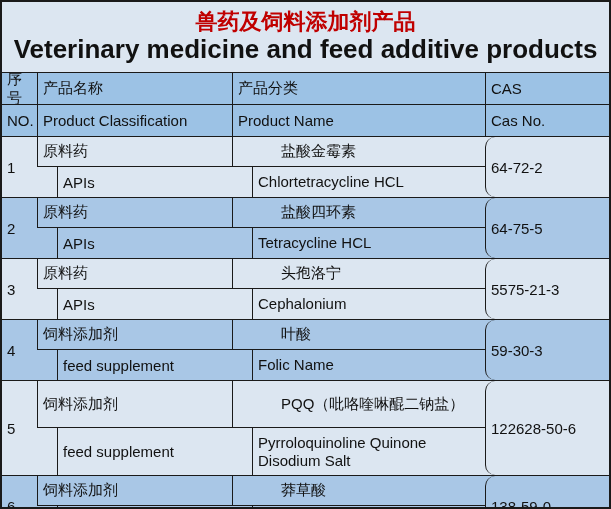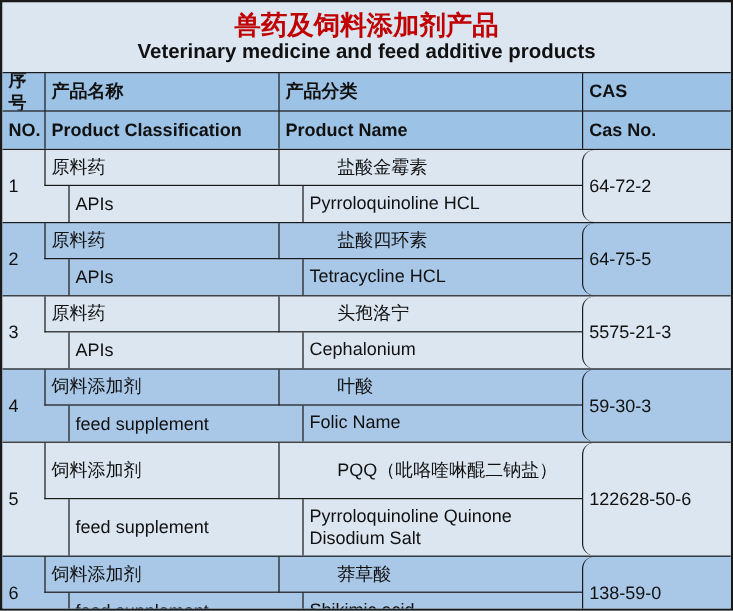--- a/index.html
+++ b/index.html
@@ -7,31 +7,31 @@
     --line:#1a1a1a; --title-red:#c00000; --text:#111111;
   }
   *{box-sizing:border-box;margin:0;padding:0;}
   html,body{width:611px;}
   body{font-family:"Liberation Sans", sans-serif;color:var(--text);}
   .sheet{
     width:611px;height:509px;border:2px solid var(--line);
     background:var(--bg-light);display:flex;flex-direction:column;overflow:hidden;
   }
   
-  .title-block{height:58px;flex:0 0 auto;display:flex;flex-direction:column;
+  .title-block{height:70px;flex:0 0 auto;display:flex;flex-direction:column;
     align-items:center;justify-content:center;background:var(--bg-light);}
   .title-zh{font-size:22px;font-weight:bold;color:var(--title-red);line-height:1.15;}
-  .title-en{font-size:17px;font-weight:bold;color:var(--text);line-height:1.2;}
+  .title-en{font-size:26px;font-weight:bold;color:var(--text);line-height:1.2;}
   
   .grid{display:grid;grid-template-columns:35px 195px 253px 1fr;}
   .cell{padding:2px 4px 2px 5px;display:flex;align-items:center;overflow:hidden;}
   .c2,.c3,.c4{border-left:1px solid var(--line);}
   
   .thead{flex:0 0 auto;background:var(--bg-header);border-top:1px solid var(--line);
-    font-weight:bold;font-size:15px;}
+    font-weight:normal;font-size:15px;}
   .thead .grid{grid-template-rows:31px 32px;}
   .thead .r2{border-top:1px solid var(--line);}
   
   .tbody{flex:1 1 auto;display:flex;flex-direction:column;font-size:15px;}
   .row{border-top:1px solid var(--line);flex:1 0 auto;}
   .row .grid{grid-template-rows:1fr 1fr;height:100%;}
   .row.light{background:var(--bg-light);}
   .row.even{background:var(--bg-even);}
   .row .no-cell{grid-row:1/3;grid-column:1;}
   .row .cas-cell{grid-row:1/3;grid-column:4;border-radius:10px;}
@@ -69,21 +69,21 @@
 
   <div class="tbody">
   <div class="row light">
     <div class="grid">
       <div class="cell c1 no-cell">1</div>
       <div class="cell c2 sub-zh zh-class r1h">原料药</div>
       <div class="cell c3 sub-zh zh-name r1h">盐酸金霉素</div>
       <div class="cell c4 cas-cell">64-72-2</div>
       <div class="cell c2 sub-en en-class r2h">APIs</div>
       <div class="cell c3 sub-en en-name r2h">
-            <span class="wrap">Pyrroloquinoline HCL</span>
+            <span class="wrap">Chlortetracycline HCL</span>
           </div>
     </div>
   </div>
 
   <div class="row even">
     <div class="grid">
       <div class="cell c1 no-cell">2</div>
       <div class="cell c2 sub-zh zh-class r1h">原料药</div>
       <div class="cell c3 sub-zh zh-name r1h">盐酸四环素</div>
       <div class="cell c4 cas-cell">64-75-5</div>

